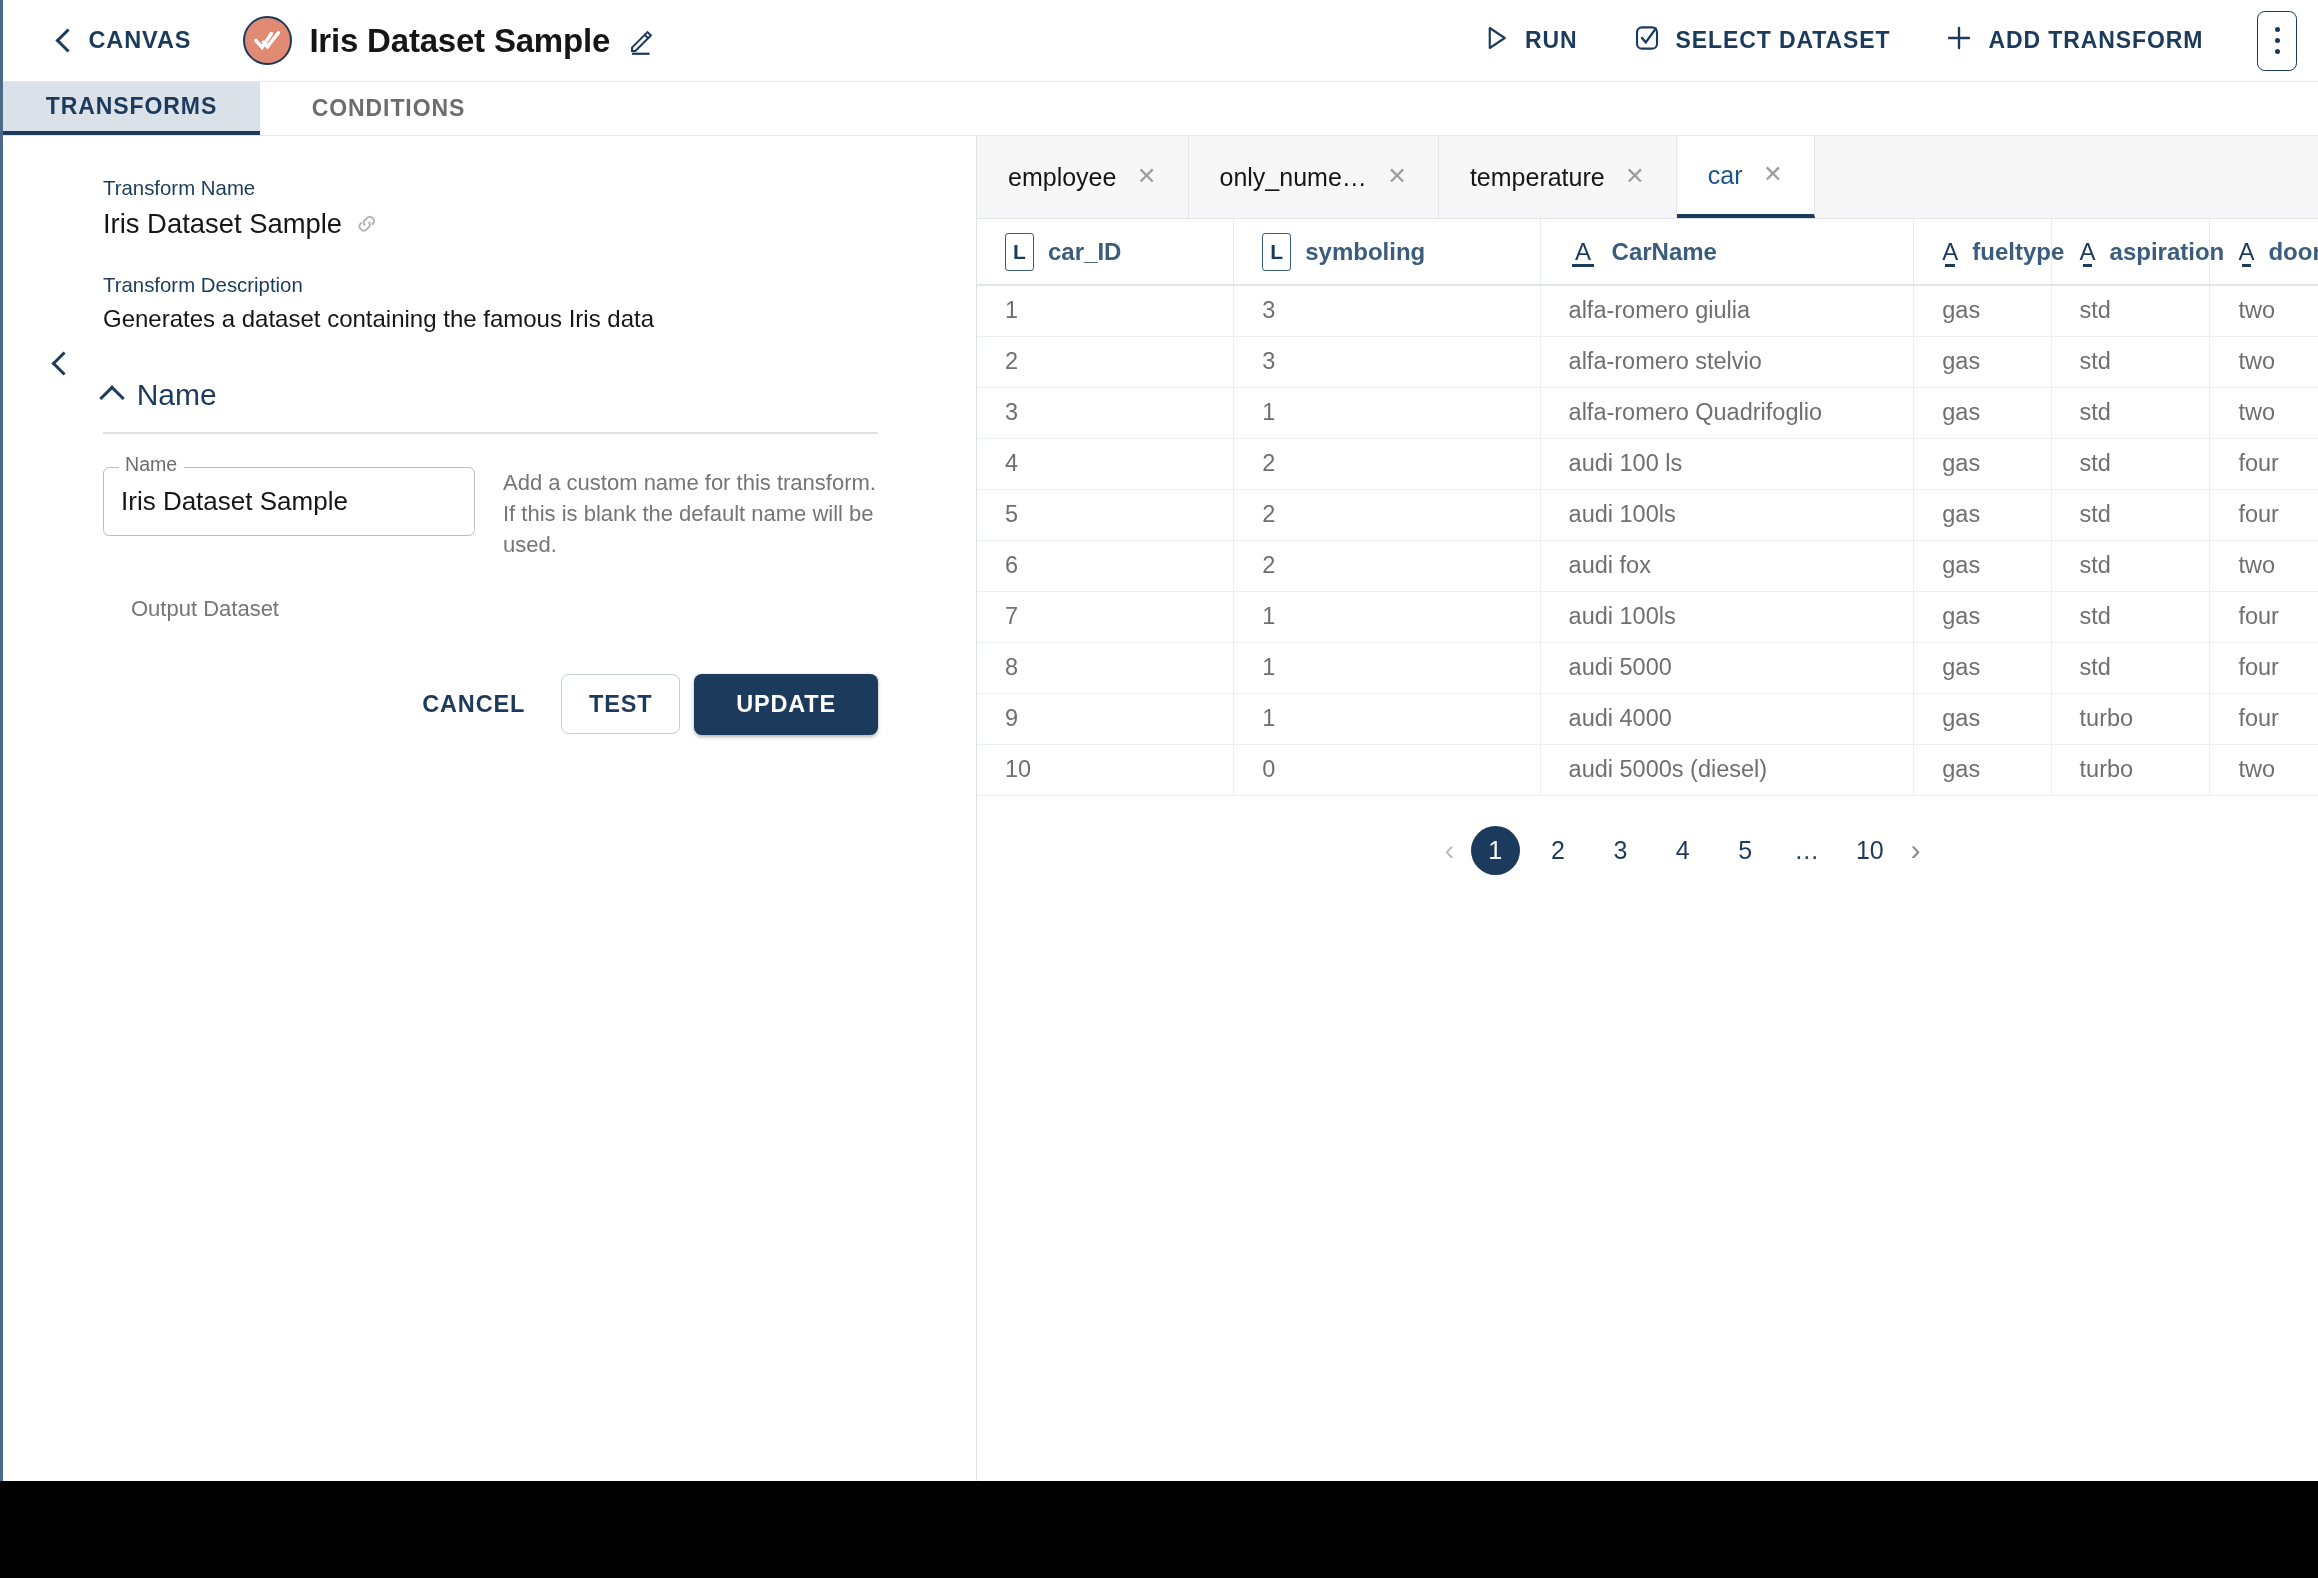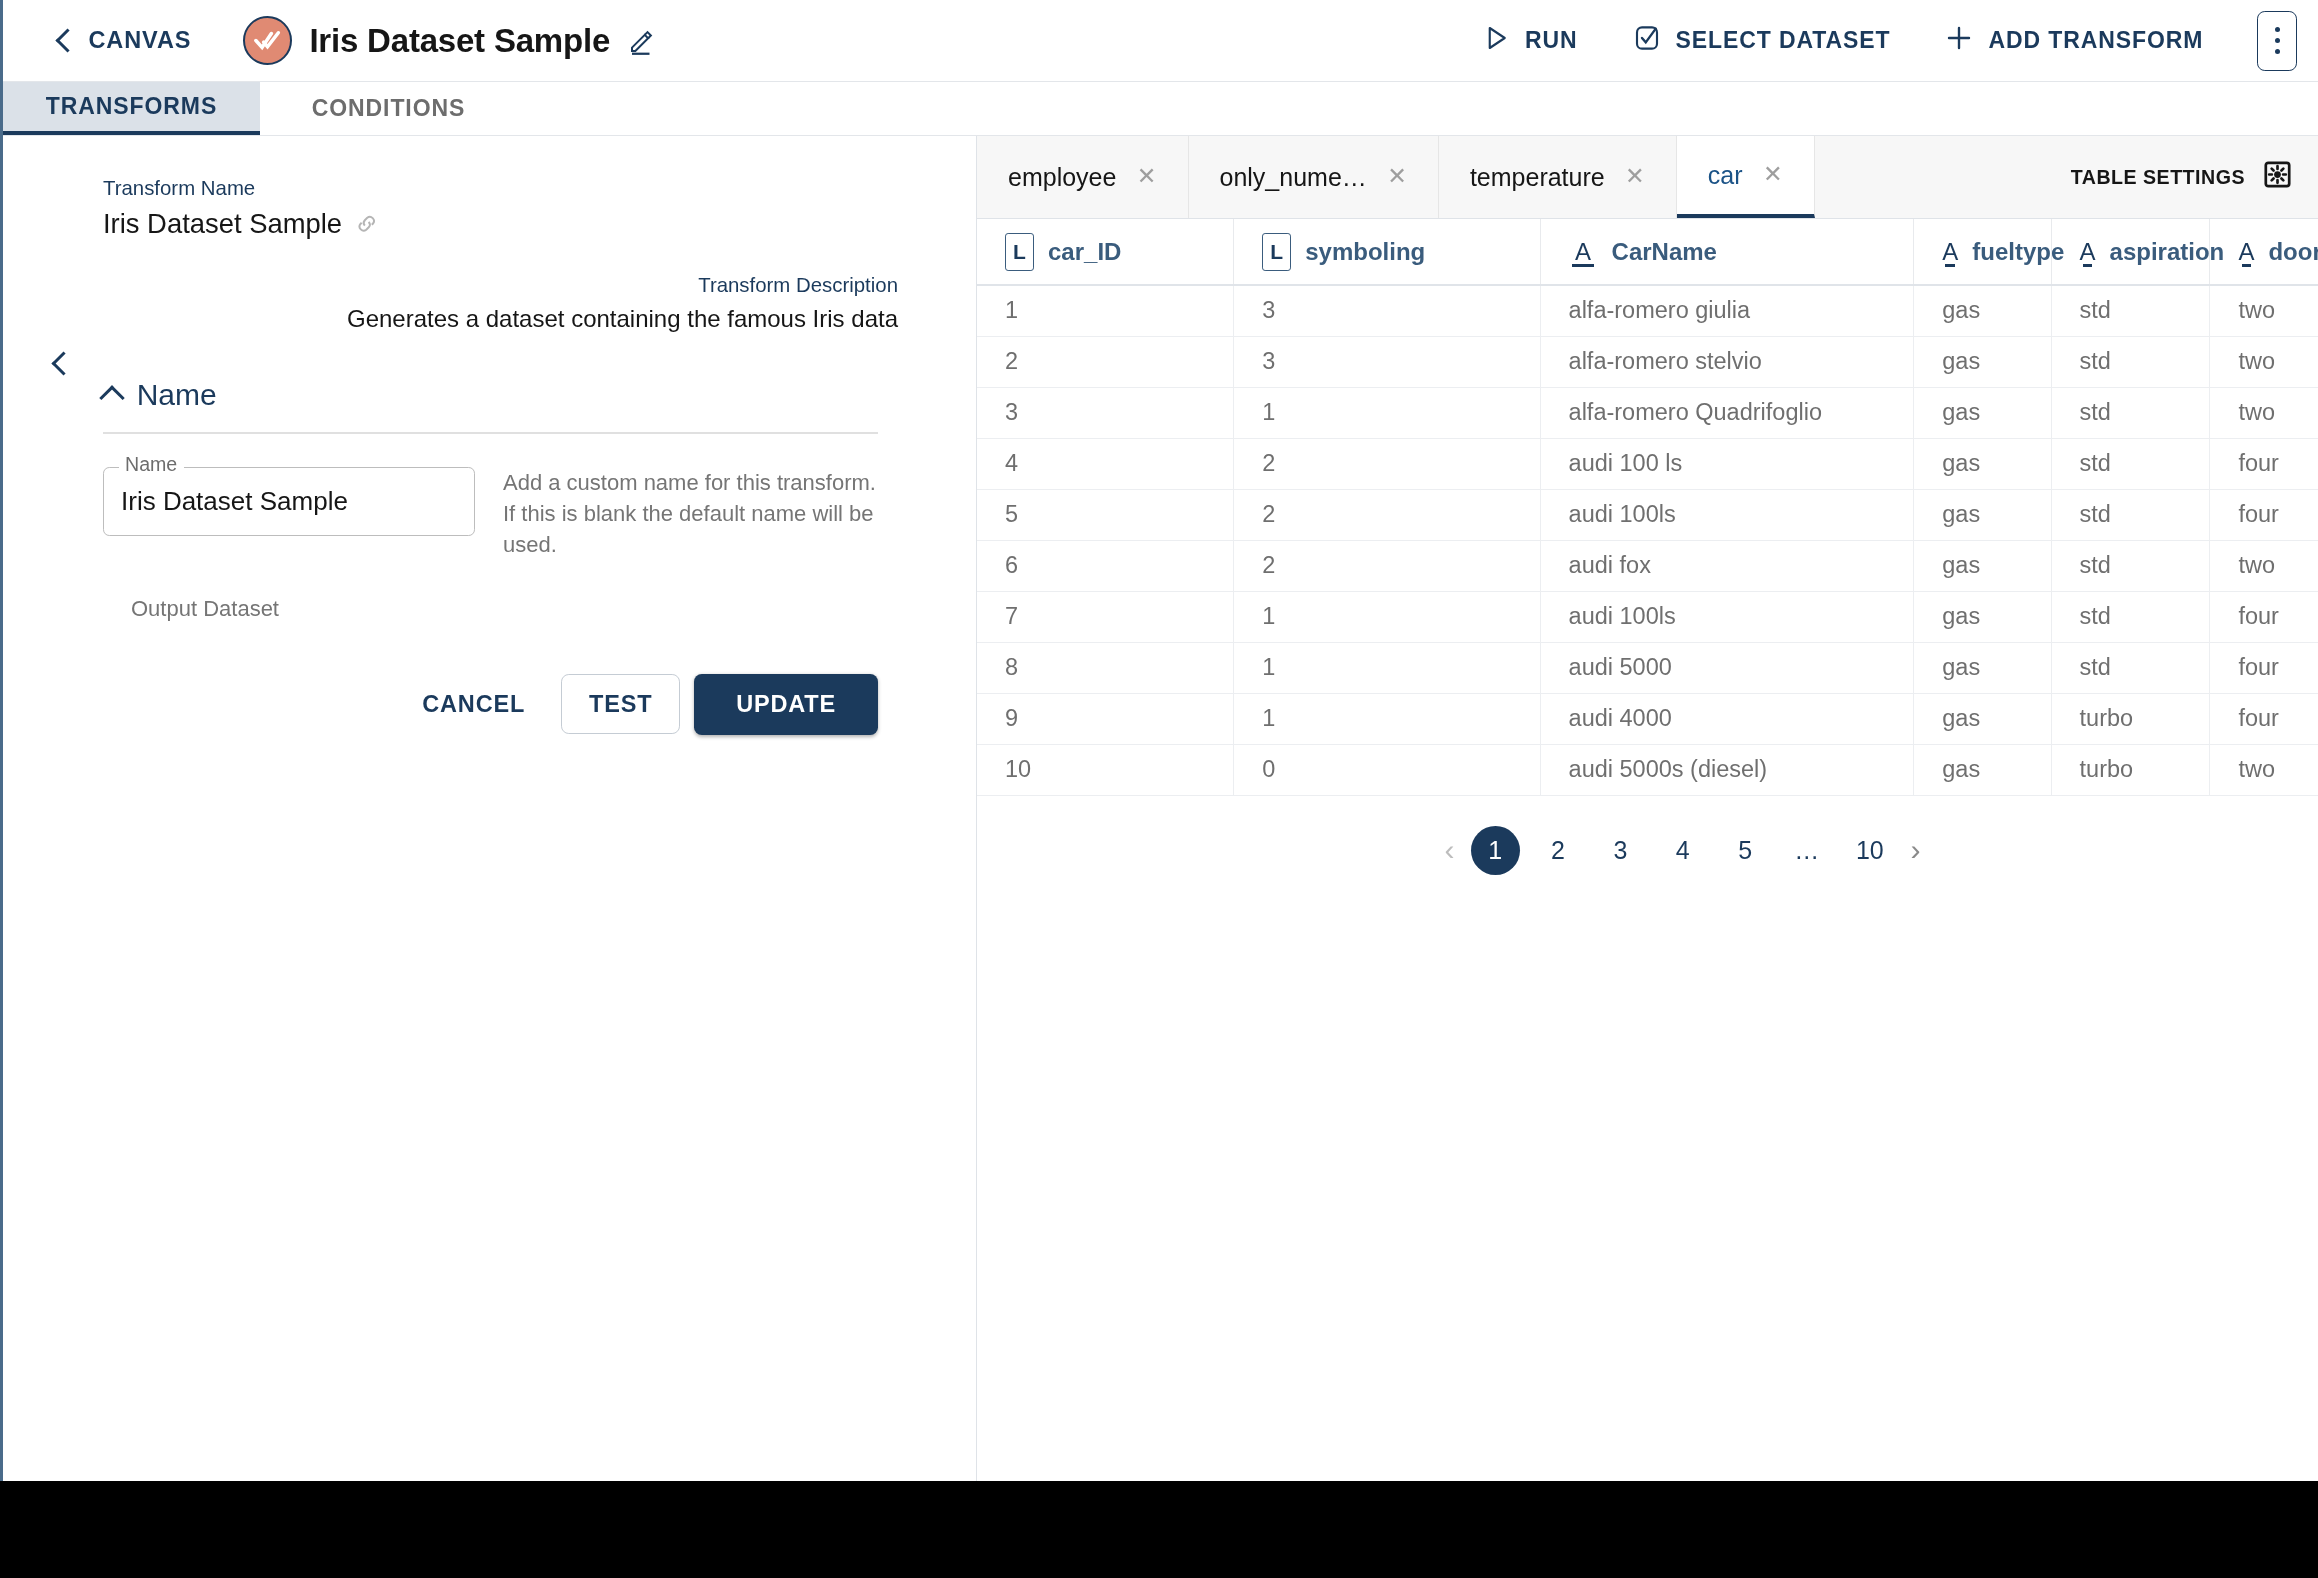--- a/index.html
+++ b/index.html
@@ -185,21 +185,21 @@
   .transform-name-row {
     display: flex;
     align-items: center;
     gap: 12.5px;
   }
   .transform-name {
     font-size: 27.4px;
     color: #161616;
   }
   .link-icon { display:flex; align-items:center; }
-  .desc-block { margin-top: 34px; text-align: right; }
+  .desc-block { margin-top: 34px; }
   .transform-desc {
     font-size: 24px;
     color: #161616;
   }
   .section-header {
     margin-top: 45px;
     display: flex;
     align-items: center;
     gap: 15.7px;
     cursor: pointer;
@@ -569,32 +569,20 @@
           <span>only_nume…</span>
           <span class="ds-close">✕</span>
         </div>
         <div class="ds-tab">
           <span>temperature</span>
           <span class="ds-close">✕</span>
         </div>
         <div class="ds-tab active">
           <span>car</span>
           <span class="ds-close">✕</span>
-        </div>
-        <div class="table-settings">
-          <span>TABLE SETTINGS</span>
-          <span>
-            <svg width="27" height="27" viewBox="0 0 24 24" aria-hidden="true">
-              <rect x="1.6" y="1.6" width="20.8" height="20.8" rx="2.2" fill="none" stroke="#161616" stroke-width="2.4"></rect>
-              <circle cx="12" cy="12" r="3" fill="#161616"></circle>
-              <path d="M12 4.6 L12 7 M12 17 L12 19.4 M4.6 12 L7 12 M17 12 L19.4 12
-                       M6.8 6.8 L8.5 8.5 M15.5 15.5 L17.2 17.2
-                       M17.2 6.8 L15.5 8.5 M8.5 15.5 L6.8 17.2" stroke="#161616" stroke-width="2.4" stroke-linecap="round"></path>
-            </svg>
-          </span>
         </div>
       </div>
 
       <table class="grid">
         <thead>
           <tr>
             <th class="col-id">
               <span class="th-inner">
                 <span class="type-badge-l">L</span>
                 <span>car_ID</span>

